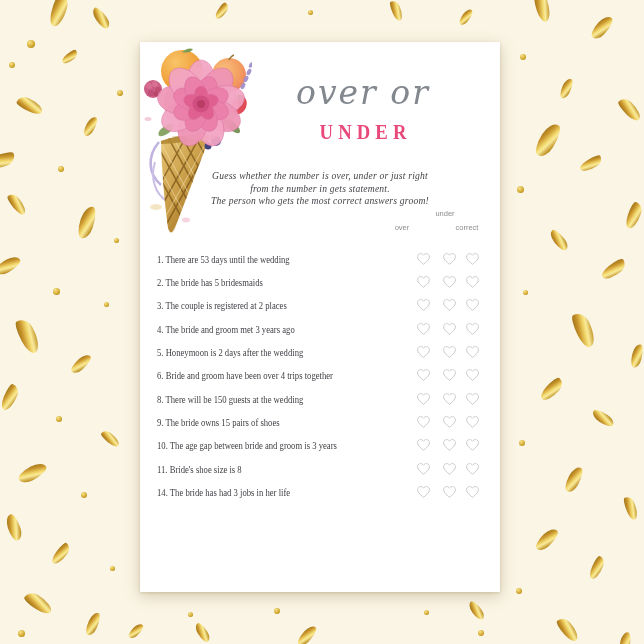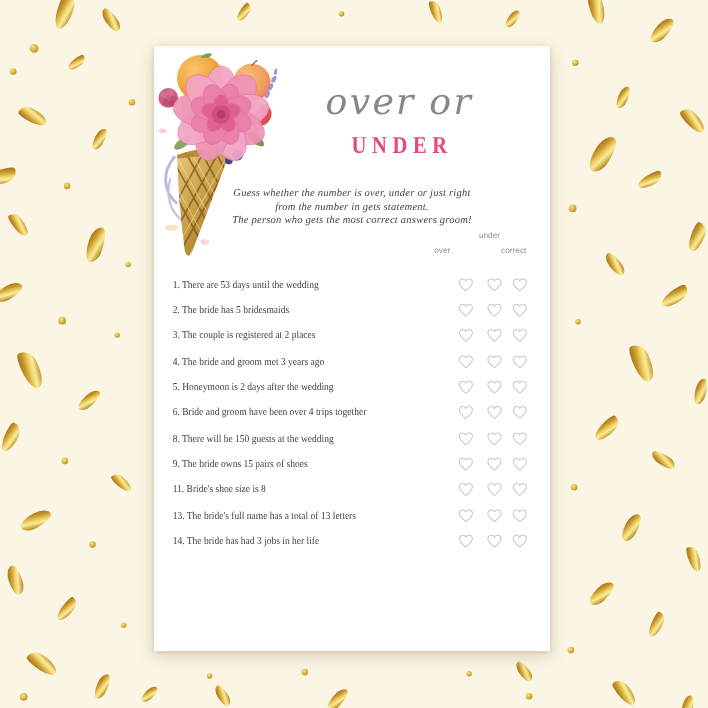--- a/index.html
+++ b/index.html
@@ -382,39 +382,39 @@
               <path d="M12 19.5 C8 15.8 2.5 12.4 2.5 7.4 C2.5 4.5 4.7 2.3 7.4 2.3 C9.3 2.3 11.1 3.4 12 5 C12.9 3.4 14.7 2.3 16.6 2.3 C19.3 2.3 21.5 4.5 21.5 7.4 C21.5 12.4 16 15.8 12 19.5 Z" fill="none" stroke="#c8c8c8" stroke-width="1.5"></path>
             </svg>
           </span>
           <span class="heart h2">
             <svg viewBox="0 0 24 22">
               <path d="M12 19.5 C8 15.8 2.5 12.4 2.5 7.4 C2.5 4.5 4.7 2.3 7.4 2.3 C9.3 2.3 11.1 3.4 12 5 C12.9 3.4 14.7 2.3 16.6 2.3 C19.3 2.3 21.5 4.5 21.5 7.4 C21.5 12.4 16 15.8 12 19.5 Z" fill="none" stroke="#c8c8c8" stroke-width="1.5"></path>
             </svg>
           </span>
         </div>
         <div class="row">
+          <span class="item-text">10. The age gap between bride and groom is 3 years</span>
+          <span class="heart h0">
+            <svg viewBox="0 0 24 22">
+              <path d="M12 19.5 C8 15.8 2.5 12.4 2.5 7.4 C2.5 4.5 4.7 2.3 7.4 2.3 C9.3 2.3 11.1 3.4 12 5 C12.9 3.4 14.7 2.3 16.6 2.3 C19.3 2.3 21.5 4.5 21.5 7.4 C21.5 12.4 16 15.8 12 19.5 Z" fill="none" stroke="#c8c8c8" stroke-width="1.5"></path>
+            </svg>
+          </span>
+          <span class="heart h1">
+            <svg viewBox="0 0 24 22">
+              <path d="M12 19.5 C8 15.8 2.5 12.4 2.5 7.4 C2.5 4.5 4.7 2.3 7.4 2.3 C9.3 2.3 11.1 3.4 12 5 C12.9 3.4 14.7 2.3 16.6 2.3 C19.3 2.3 21.5 4.5 21.5 7.4 C21.5 12.4 16 15.8 12 19.5 Z" fill="none" stroke="#c8c8c8" stroke-width="1.5"></path>
+            </svg>
+          </span>
+          <span class="heart h2">
+            <svg viewBox="0 0 24 22">
+              <path d="M12 19.5 C8 15.8 2.5 12.4 2.5 7.4 C2.5 4.5 4.7 2.3 7.4 2.3 C9.3 2.3 11.1 3.4 12 5 C12.9 3.4 14.7 2.3 16.6 2.3 C19.3 2.3 21.5 4.5 21.5 7.4 C21.5 12.4 16 15.8 12 19.5 Z" fill="none" stroke="#c8c8c8" stroke-width="1.5"></path>
+            </svg>
+          </span>
+        </div>
+        <div class="row">
           <span class="item-text">11. Bride's shoe size is 8</span>
-          <span class="heart h0">
-            <svg viewBox="0 0 24 22">
-              <path d="M12 19.5 C8 15.8 2.5 12.4 2.5 7.4 C2.5 4.5 4.7 2.3 7.4 2.3 C9.3 2.3 11.1 3.4 12 5 C12.9 3.4 14.7 2.3 16.6 2.3 C19.3 2.3 21.5 4.5 21.5 7.4 C21.5 12.4 16 15.8 12 19.5 Z" fill="none" stroke="#c8c8c8" stroke-width="1.5"></path>
-            </svg>
-          </span>
-          <span class="heart h1">
-            <svg viewBox="0 0 24 22">
-              <path d="M12 19.5 C8 15.8 2.5 12.4 2.5 7.4 C2.5 4.5 4.7 2.3 7.4 2.3 C9.3 2.3 11.1 3.4 12 5 C12.9 3.4 14.7 2.3 16.6 2.3 C19.3 2.3 21.5 4.5 21.5 7.4 C21.5 12.4 16 15.8 12 19.5 Z" fill="none" stroke="#c8c8c8" stroke-width="1.5"></path>
-            </svg>
-          </span>
-          <span class="heart h2">
-            <svg viewBox="0 0 24 22">
-              <path d="M12 19.5 C8 15.8 2.5 12.4 2.5 7.4 C2.5 4.5 4.7 2.3 7.4 2.3 C9.3 2.3 11.1 3.4 12 5 C12.9 3.4 14.7 2.3 16.6 2.3 C19.3 2.3 21.5 4.5 21.5 7.4 C21.5 12.4 16 15.8 12 19.5 Z" fill="none" stroke="#c8c8c8" stroke-width="1.5"></path>
-            </svg>
-          </span>
-        </div>
-        <div class="row">
-          <span class="item-text">13. The bride's full name has a total of 13 letters</span>
           <span class="heart h0">
             <svg viewBox="0 0 24 22">
               <path d="M12 19.5 C8 15.8 2.5 12.4 2.5 7.4 C2.5 4.5 4.7 2.3 7.4 2.3 C9.3 2.3 11.1 3.4 12 5 C12.9 3.4 14.7 2.3 16.6 2.3 C19.3 2.3 21.5 4.5 21.5 7.4 C21.5 12.4 16 15.8 12 19.5 Z" fill="none" stroke="#c8c8c8" stroke-width="1.5"></path>
             </svg>
           </span>
           <span class="heart h1">
             <svg viewBox="0 0 24 22">
               <path d="M12 19.5 C8 15.8 2.5 12.4 2.5 7.4 C2.5 4.5 4.7 2.3 7.4 2.3 C9.3 2.3 11.1 3.4 12 5 C12.9 3.4 14.7 2.3 16.6 2.3 C19.3 2.3 21.5 4.5 21.5 7.4 C21.5 12.4 16 15.8 12 19.5 Z" fill="none" stroke="#c8c8c8" stroke-width="1.5"></path>
             </svg>
           </span>

